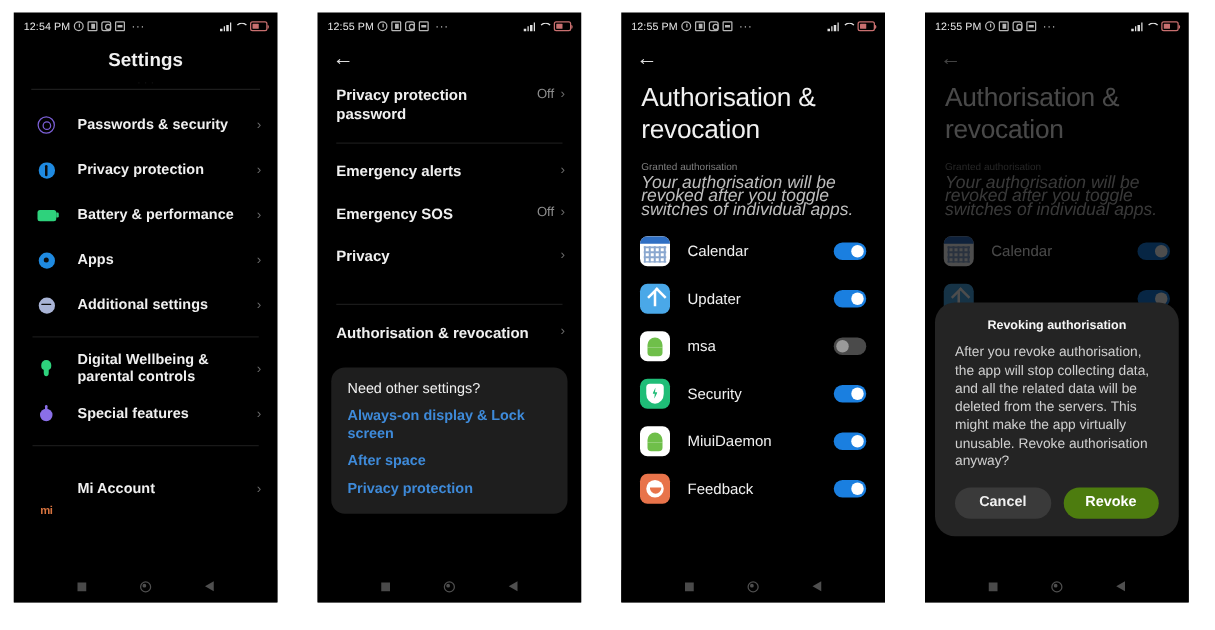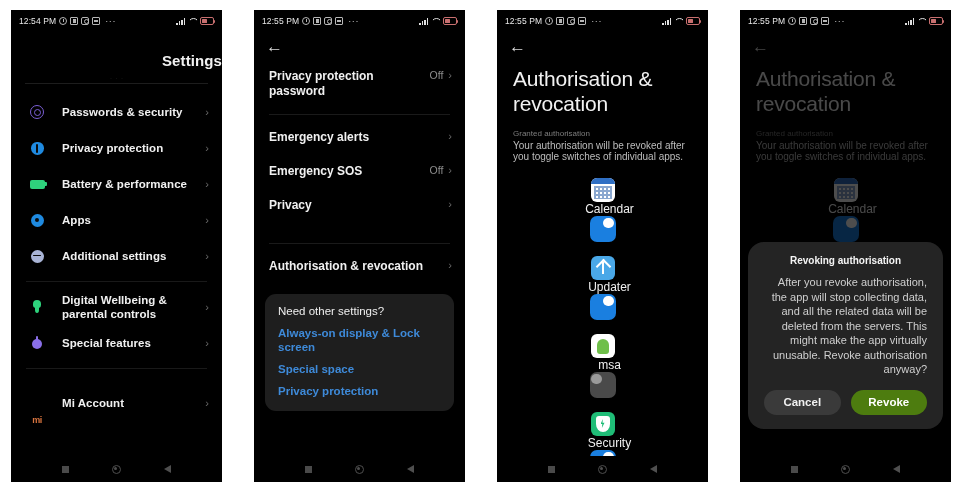--- a/index.html
+++ b/index.html
@@ -74,22 +74,22 @@
     position:absolute;bottom:0;left:0;right:0;height:26px;background:#000;
     display:flex;align-items:center;justify-content:space-around;padding:0 30px;
   }
   .nav-sq{width:7px;height:7px;background:#4a4a4a;}
   .nav-cr{width:9px;height:9px;border:1.6px solid #4f4f4f;border-radius:50%;position:relative;}
   .nav-cr:after{content:"";position:absolute;left:1.5px;top:1.5px;width:3px;height:3px;background:#4f4f4f;border-radius:50%;}
   .nav-tr{width:0;height:0;border-top:4.5px solid transparent;border-bottom:4.5px solid transparent;border-right:7px solid #4f4f4f;}
 
   
   .p1-title{
-    text-align:right;color:#f1f1f1;font-size:15px;font-weight:700;
-    margin-top:20px; letter-spacing:.1px;
+    text-align:center;color:#f1f1f1;font-size:15px;font-weight:700;
+    margin-top:8px; letter-spacing:.1px;
   }
   .p1-ghost{
     text-align:center;color:#141414;font-size:9px;margin-top:4px;height:10px;
   }
   .list{ margin-top:10px; }
   .row{
     display:flex;align-items:center;min-height:36px;padding:4px 13px 4px 15px;justify-content:center;
   }
   .row .ic{ width:22px; flex:0 0 22px; display:flex;align-items:center;justify-content:center;}
   .row .lb{
@@ -131,23 +131,23 @@
   .card-h{color:#efefef;font-size:11.5px;font-weight:400;margin-bottom:9px;}
   .card-l{color:#3e8ad9;font-size:11.5px;font-weight:700;line-height:14px;margin-bottom:8px;}
   .card-l:last-child{margin-bottom:0;}
 
   
   .bigtitle{
     color:#f2f2f2;font-size:21px;line-height:25px;font-weight:400;
     padding:6px 16px 0 16px; letter-spacing:-.2px;
   }
   .sub1{color:#7e7e7e;font-size:8px;padding:13px 0 0 16px;}
-  .sub2{color:#bdbdbd;font-size:10px;line-height:11px;padding:2px 16px 0 16px;}
+  .sub2{color:#bdbdbd;font-size:14px;line-height:11px;padding:2px 16px 0 16px;font-style:italic;}
   .applist{ margin-top:9px; }
-  .approw{ display:flex;align-items:center;padding:7px 15px 7px 15px;min-height:38px;flex-direction:column;}
+  .approw{ display:flex;align-items:center;padding:7px 15px 7px 15px;min-height:38px;}
   .appico{ width:24px;height:24px;border-radius:6px;flex:0 0 24px;position:relative;overflow:hidden;}
   .appname{ flex:1;color:#f0f0f0;font-size:12px;font-weight:400;padding-left:14px;}
   .toggle{
     width:26px;height:14px;border-radius:7px;background:#1a7fe0;position:relative;flex:0 0 26px;
   }
   .toggle:after{content:"";position:absolute;right:1.6px;top:1.6px;width:10.8px;height:10.8px;background:#fff;border-radius:50%;}
   .toggle.off{ background:#4a4a4a; }
   .toggle.off:after{ left:1.6px; right:auto; background:#9a9a9a;}
 
   
@@ -173,21 +173,21 @@
   .ai-fb:before{content:"";position:absolute;left:5px;top:5px;width:14px;height:14px;background:#fff;border-radius:50%;}
   .ai-fb:after{content:"";position:absolute;left:7.5px;top:11px;width:9px;height:5px;background:#e8734a;border-radius:0 0 5px 5px;}
 
   
   .dim{ opacity:.30; }
   .dialog{
     position:absolute;left:8px;right:8px;top:232px;
     background:#242424;border-radius:16px;padding:13px 16px 14px 16px;
   }
   .dlg-title{ color:#f5f5f5;font-size:10px;font-weight:700;text-align:center;margin-bottom:9px;}
-  .dlg-body{ color:#cfcfcf;font-size:11px;line-height:14.5px;text-align:right; }
+  .dlg-body{ color:#cfcfcf;font-size:11px;line-height:14.5px; }
   .dlg-actions{ display:flex;gap:10px;margin-top:13px; }
   .btn{ flex:1;height:25px;border-radius:13px;display:flex;align-items:center;justify-content:center;
         font-size:11.5px;font-weight:700;text-align:center;}
   .btn-cancel{ background:#3a3a3a;color:#f0f0f0; }
   .btn-revoke{ background:#4d7c0f;color:#fff; }
 </style>
 </head>
 <body>
 
 <div class="stage">
@@ -344,21 +344,21 @@
       <div class="p2row">
         <span class="lb">Authorisation &amp; revocation</span>
         <span class="val"></span>
         <span class="chev">›</span>
       </div>
     </div>
 
     <div class="card">
       <div class="card-h">Need other settings?</div>
       <div class="card-l">Always-on display &amp; Lock screen</div>
-      <div class="card-l">Special space</div>
+      <div class="card-l">After space</div>
       <div class="card-l">Privacy protection</div>
     </div>
 
     <div class="navbar">
       <span class="nav-sq"></span>
       <span class="nav-cr"></span>
       <span class="nav-tr"></span>
     </div>
   </div>
 

